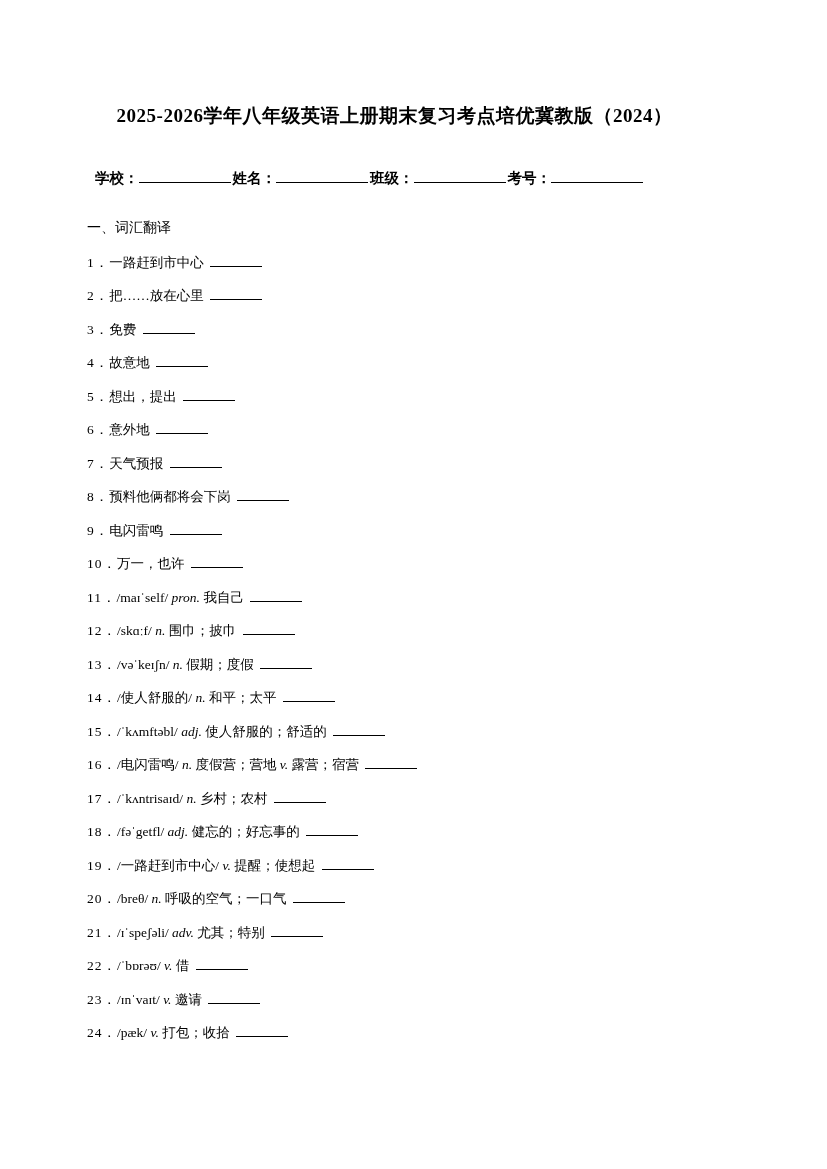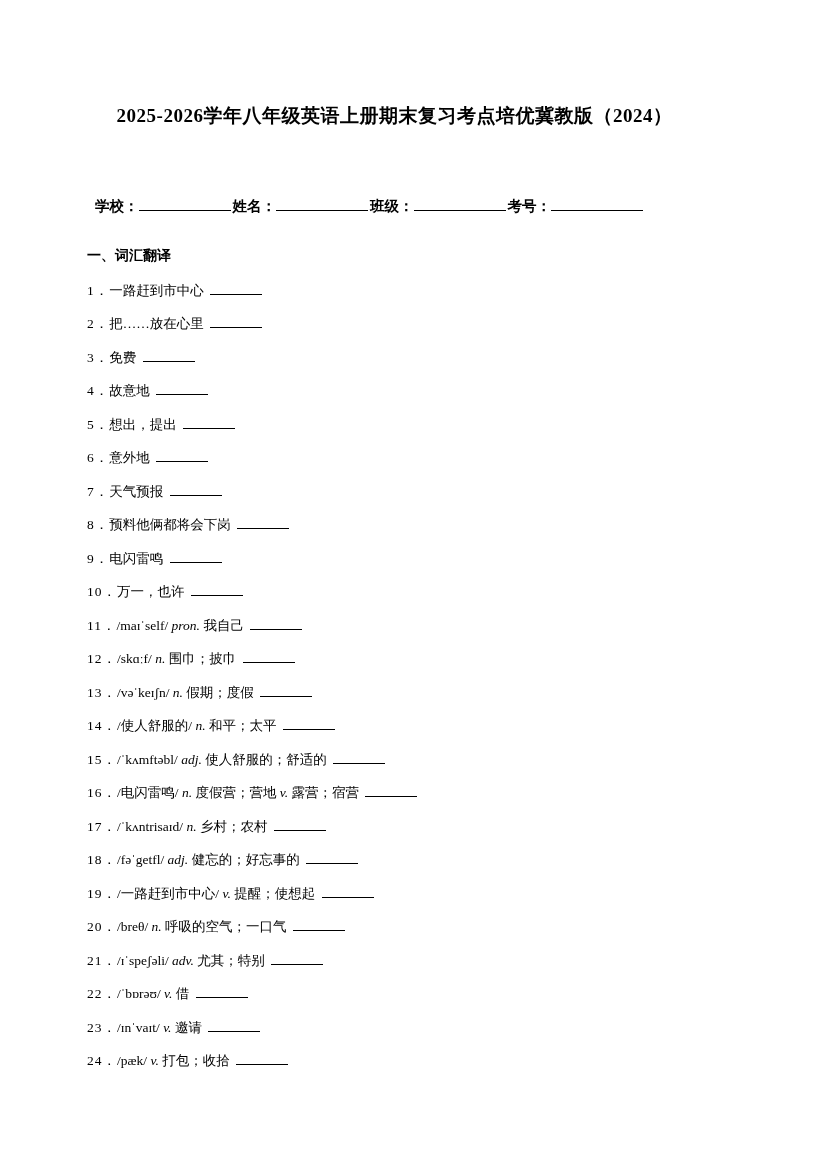--- a/index.html
+++ b/index.html
@@ -28,40 +28,40 @@
     letter-spacing: 0.5px;
   }
   .doc-subtitle {
     font-size: 19px;
     font-weight: bold;
     text-align: center;
     line-height: 26px;
     margin-top: 21px;
   }
   .info-line {
-    margin-top: 68px;
+    margin-top: 40px;
     padding-left: 8px;
     font-size: 14.5px;
     font-weight: bold;
     white-space: nowrap;
   }
   .blank {
     display: inline-block;
     border-bottom: 1px solid #000;
     height: 13px;
     vertical-align: baseline;
   }
   .info-blank {
     width: 92px;
     margin-right: 2px;
   }
   .section-title {
     margin-top: 31px;
     font-size: 14px;
-    font-weight: bold;
+    font-weight: normal;
     line-height: 18px;
   }
   .items {
   }
   .item {
     font-size: 13.5px;
     line-height: 17px;
     margin-top: 15.5px;
     white-space: nowrap;
   }

